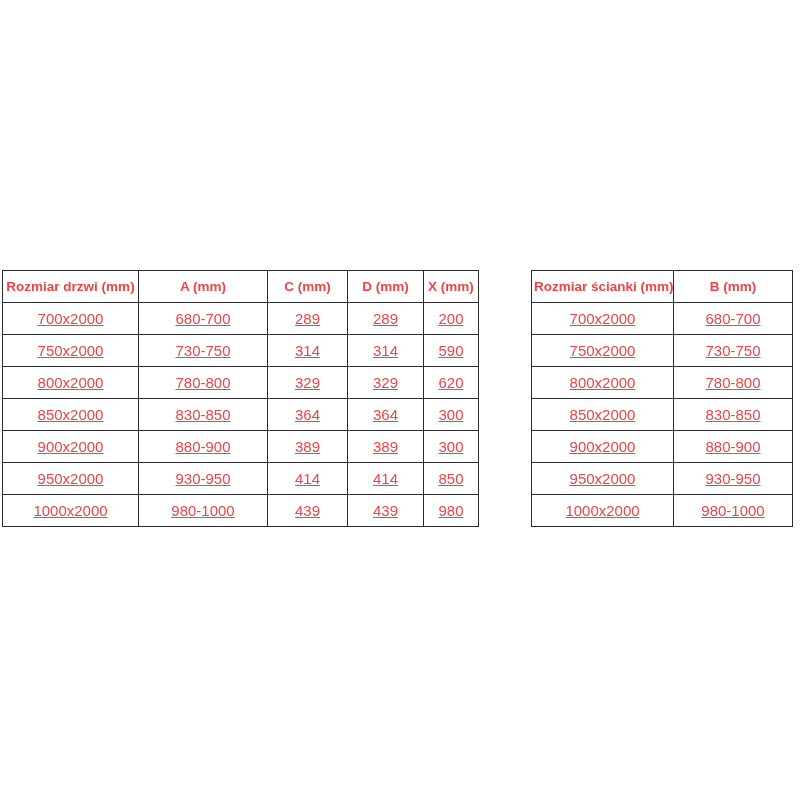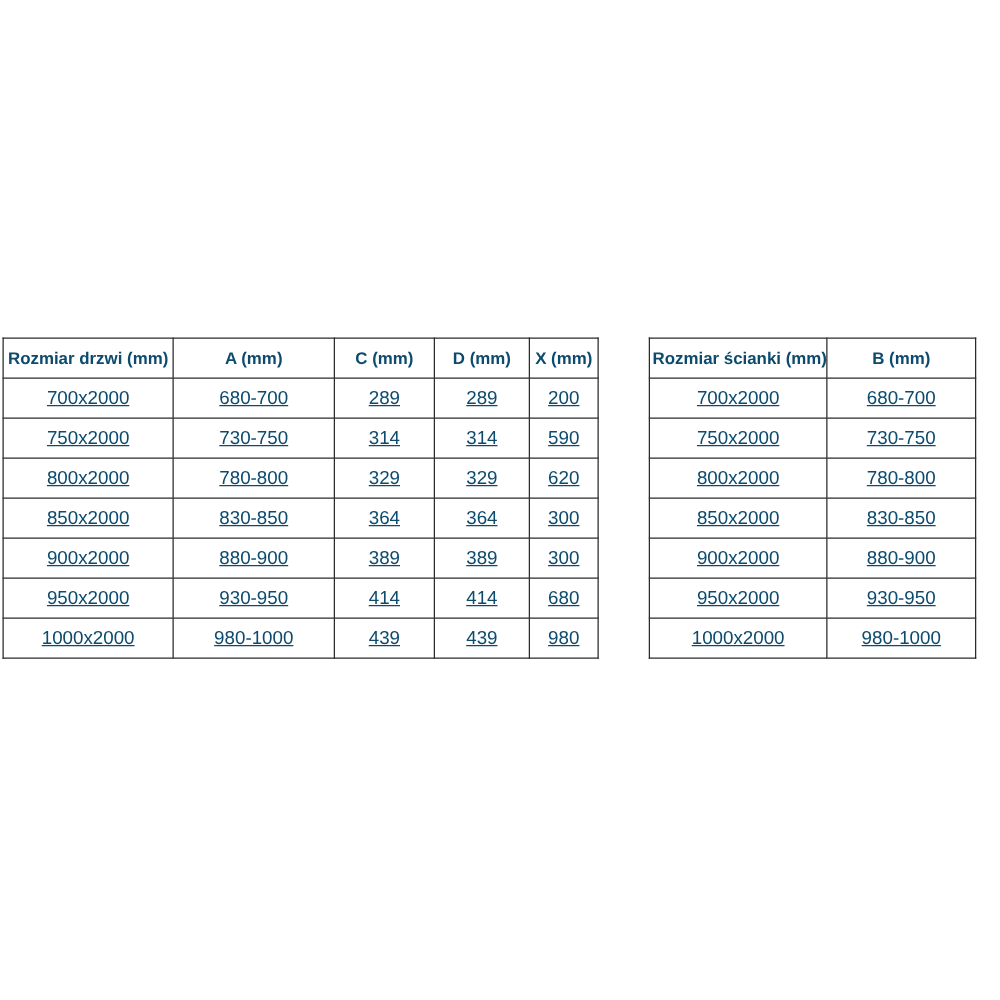--- a/index.html
+++ b/index.html
@@ -15,27 +15,27 @@
   }
 
   table.spec {
     position: absolute;
     border-collapse: collapse;
     table-layout: fixed;
     background: #ffffff;
   }
 
   #doors-table { left: 2px;   top: 270px; width: 476px; }
-  #walls-table { left: 519px; top: 270px; width: 261px; }
+  #walls-table { left: 531px; top: 270px; width: 261px; }
 
   .spec th, .spec td {
     border: 1px solid #2b2b2b;
     text-align: center;
     vertical-align: middle;
-    color: #0c4a6e;
+    color: #ef4444;
     padding: 0 2px;
     overflow: hidden;
     white-space: nowrap;
   }
   .spec th {
     height: 31px;
     font-size: 13.5px;
     font-weight: bold;
   }
   .spec td {
@@ -100,21 +100,21 @@
           <td>880-900</td>
           <td>389</td>
           <td>389</td>
           <td>300</td>
         </tr>
         <tr>
           <td>950x2000</td>
           <td>930-950</td>
           <td>414</td>
           <td>414</td>
-          <td>680</td>
+          <td>850</td>
         </tr>
         <tr>
           <td>1000x2000</td>
           <td>980-1000</td>
           <td>439</td>
           <td>439</td>
           <td>980</td>
         </tr>
       </tbody>
     </table>

